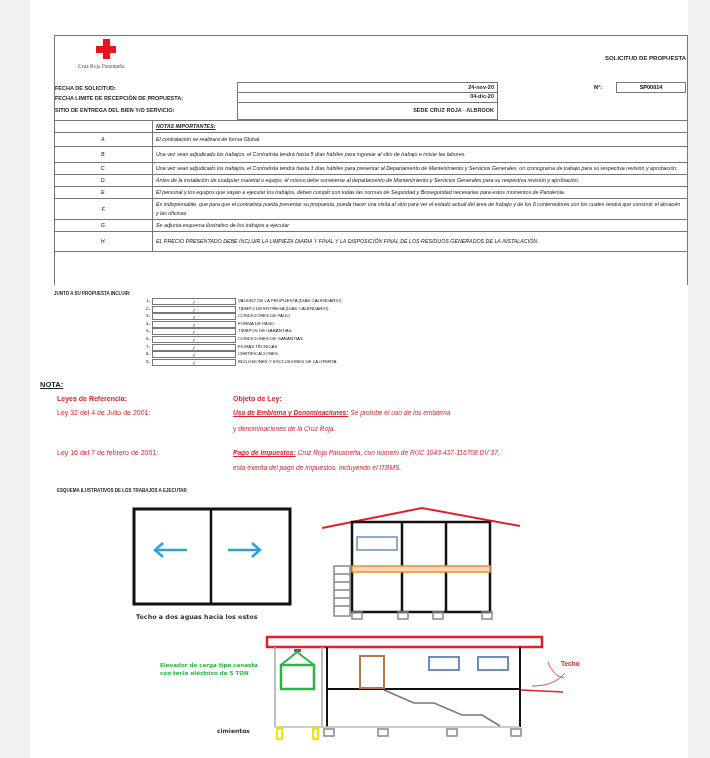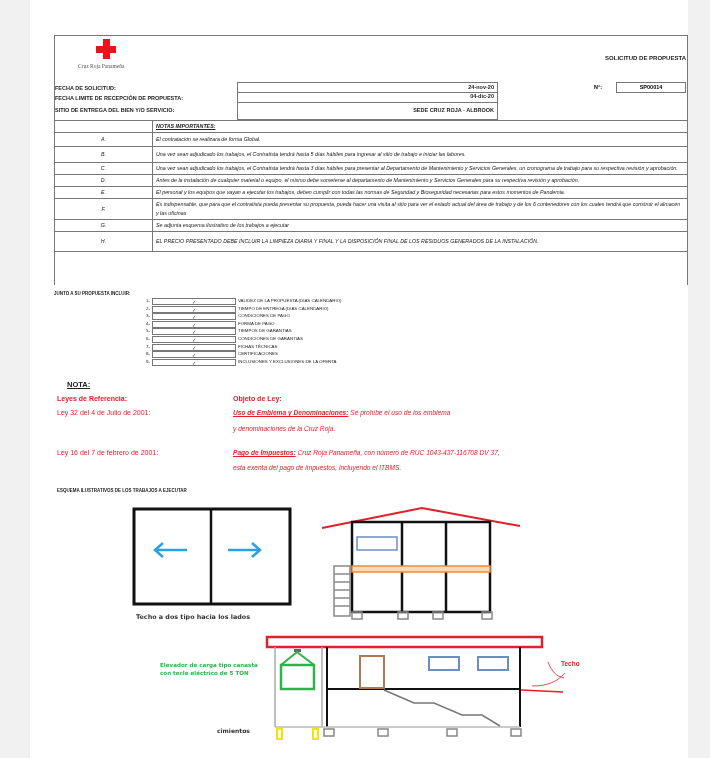--- a/index.html
+++ b/index.html
@@ -18,21 +18,21 @@
   .no-box { position:absolute; left:616px; top:82px; width:70px; height:11px; border:1px solid #777; box-sizing:border-box; font-size:5.5px; font-weight:bold; text-align:center; line-height:9px; }
   table.notes { position:absolute; left:54px; top:120px; width:634px; border-collapse:collapse; font-size:5.3px; color:#222; }
   table.notes td { border:1px solid #777; padding:1px 3px; font-style:italic; vertical-align:middle; line-height:9px; }
   table.notes td.letter { width:91px; text-align:center; }
   table.notes td.head { font-weight:bold; text-decoration:underline; }
   .incl-title { left:54px; top:291px; font-size:4.5px; font-weight:bold; color:#222; }
   .incl-row { position:absolute; left:140px; height:7.6px; font-size:4.4px; color:#222; }
   .incl-num { position:absolute; left:0; width:10px; text-align:right; }
   .incl-box { position:absolute; left:12px; top:0; width:84px; height:7px; border:1px solid #777; box-sizing:border-box; text-align:center; line-height:6px; font-size:5px; color:#444; }
   .incl-label { position:absolute; left:98px; top:0; white-space:nowrap; }
-  .nota { left:67px; top:380px; font-size:7.5px; font-weight:bold; color:#222;text-decoration:underline; }
+  .nota { left:40px; top:380px; font-size:7.5px; font-weight:bold; color:#222;text-decoration:underline; }
   .red { color:#e0202a; font-size:7px; }
   .redb { color:#e0202a; font-size:7px; font-weight:bold; }
   .redi { color:#e0202a; font-size:6.6px; font-style:italic; }
   .redu { font-weight:bold; text-decoration:underline; }
   .esq { left:57px; top:488px; font-size:4.5px; font-weight:bold; color:#222; }
   .caption { left:136px; top:613px; font-size:6.4px; font-weight:bold; color:#333; font-family:"DejaVu Sans", sans-serif; }
   .green-txt { left:160px; top:661px; font-size:5.6px; color:#2db34a; font-weight:bold; line-height:8px; width:100px; font-family:"DejaVu Sans", sans-serif; }
   .cim { left:217px; top:727px; font-size:6px; font-weight:bold; color:#333; font-family:"DejaVu Sans", sans-serif; }
   .techo { left:561px; top:660px; font-size:6.5px; font-weight:bold; color:#e0202a; }
 </style>
@@ -222,16 +222,16 @@
         <rect x="378" y="729" width="10" height="7"></rect>
       <rect x="447" y="729" width="10" height="7"></rect>
         <rect x="511" y="729" width="10" height="7"></rect>
     </g>
     <path d="M548,662 C552,672 556,676 564,678" fill="none" stroke="#e0202a" stroke-width="0.8"></path>
     <path d="M565,673 C556,683 546,686 532,686" fill="none" stroke="#e0202a" stroke-width="0.8"></path>
     <line x1="521" y1="690" x2="563" y2="692" stroke="#e0202a" stroke-width="1.5"></line>
   </g>
 </svg>
 
-<div class="abs caption">Techo a dos tipo hacia los lados</div>
+<div class="abs caption">Techo a dos aguas hacia los estos</div>
 <div class="abs green-txt">Elevador de carga tipo canasta con tecle eléctrico de 5 TON</div>
 <div class="abs cim">cimientos</div>
 <div class="abs techo">Techo</div>
 
 </body></html>

